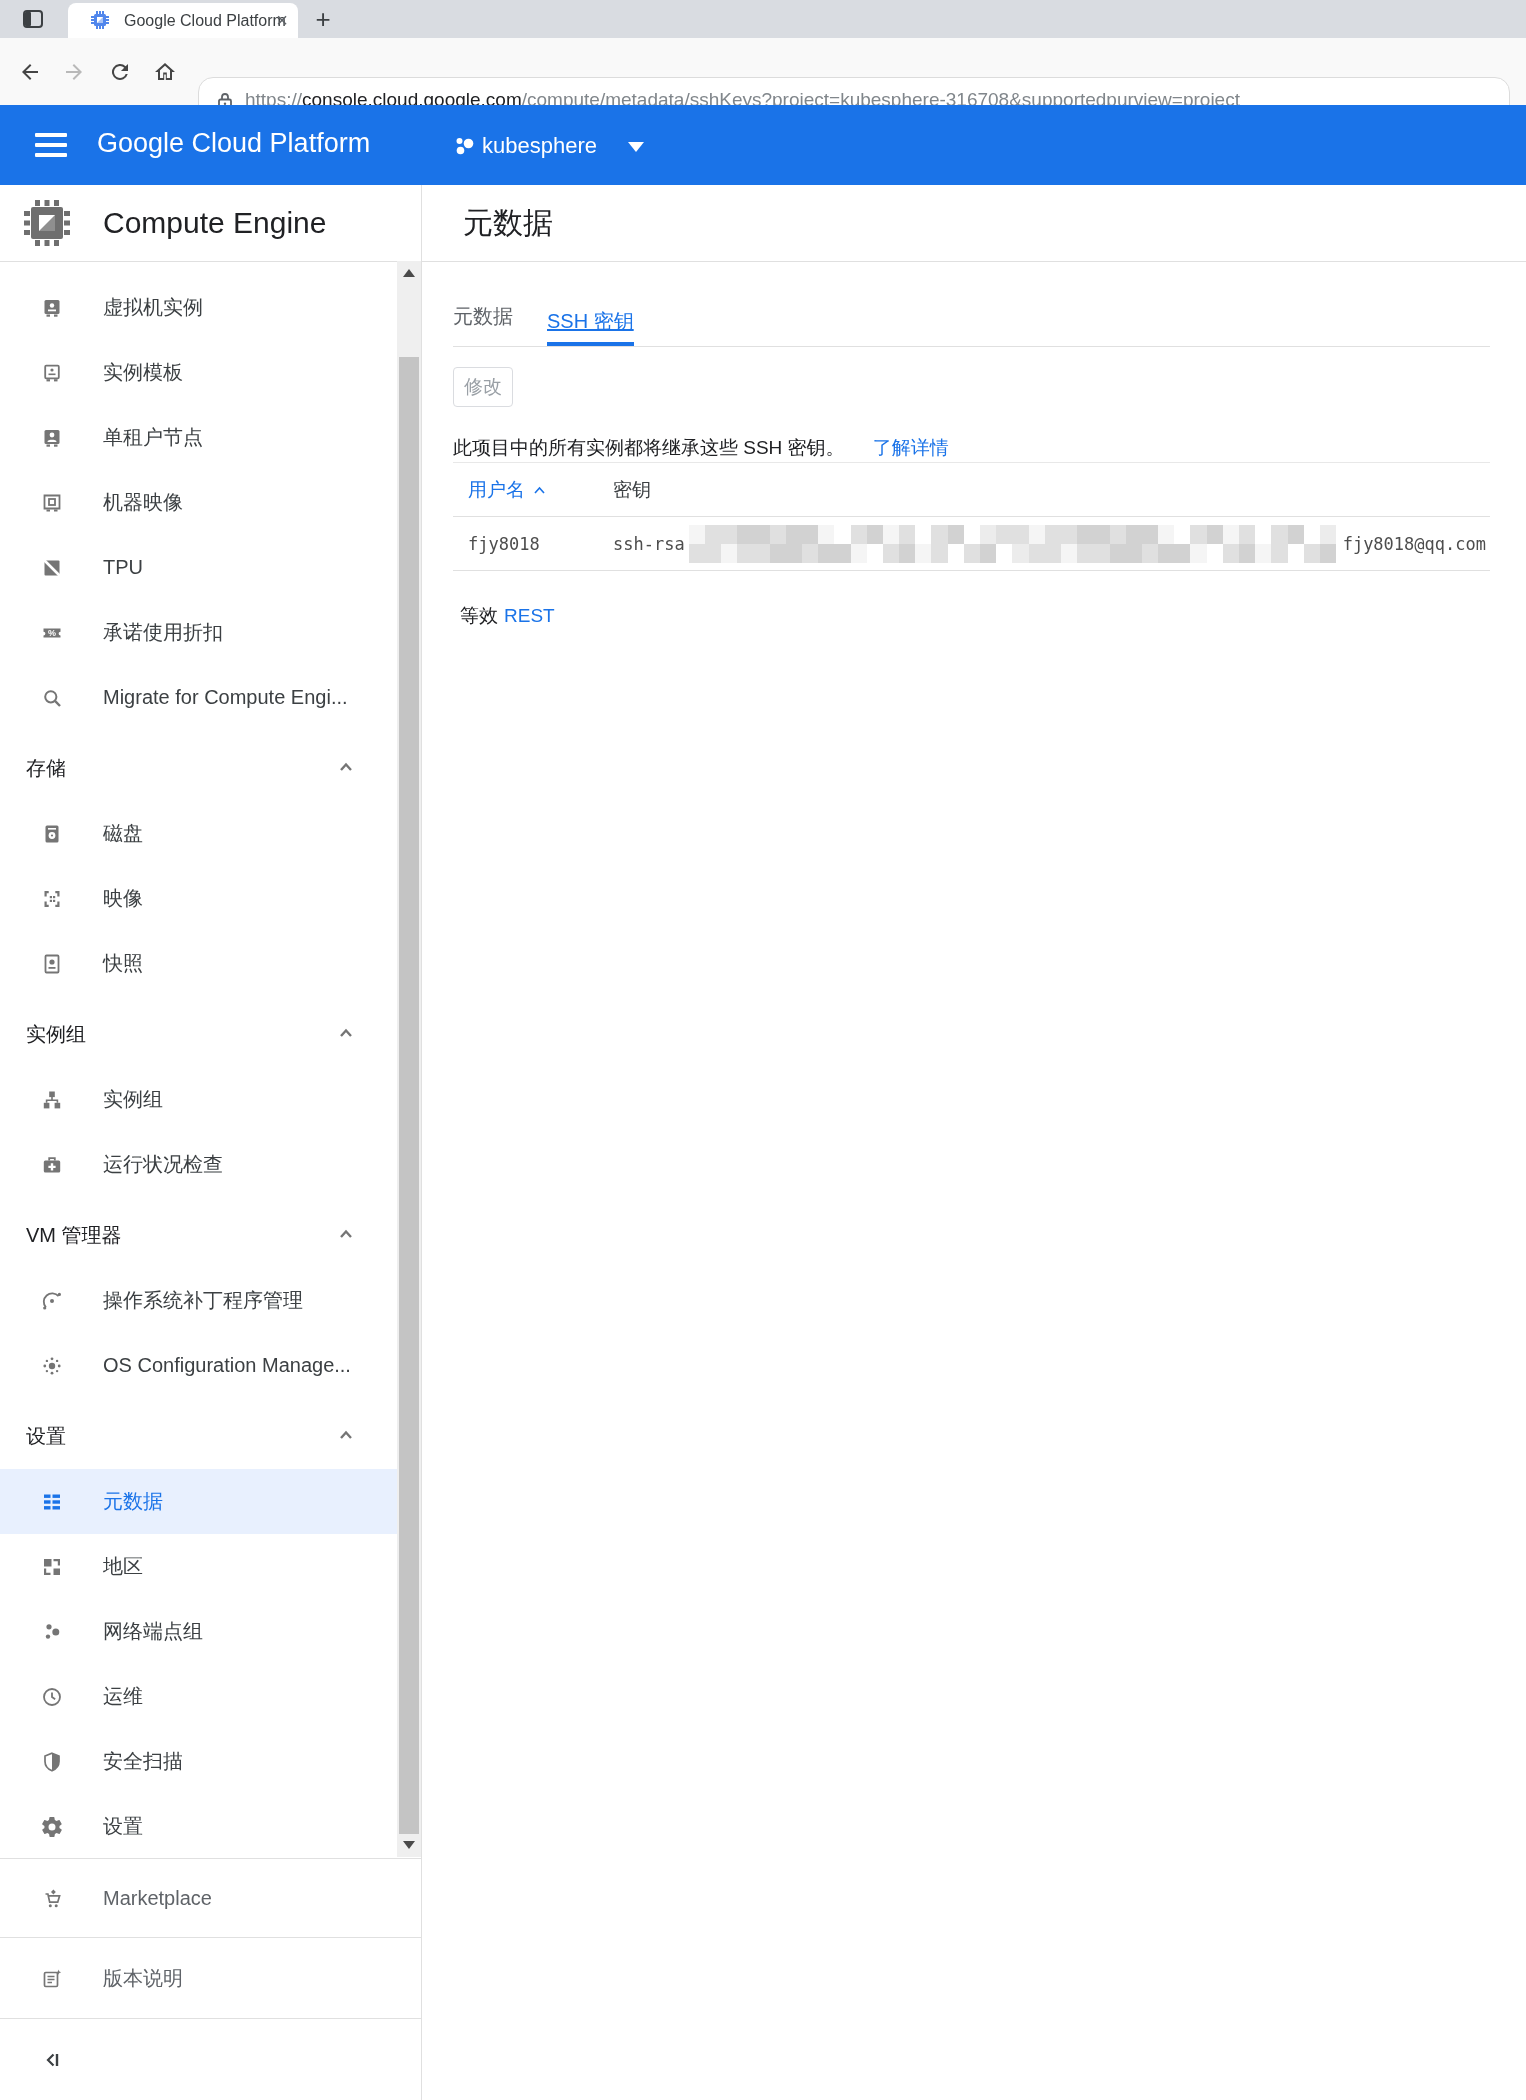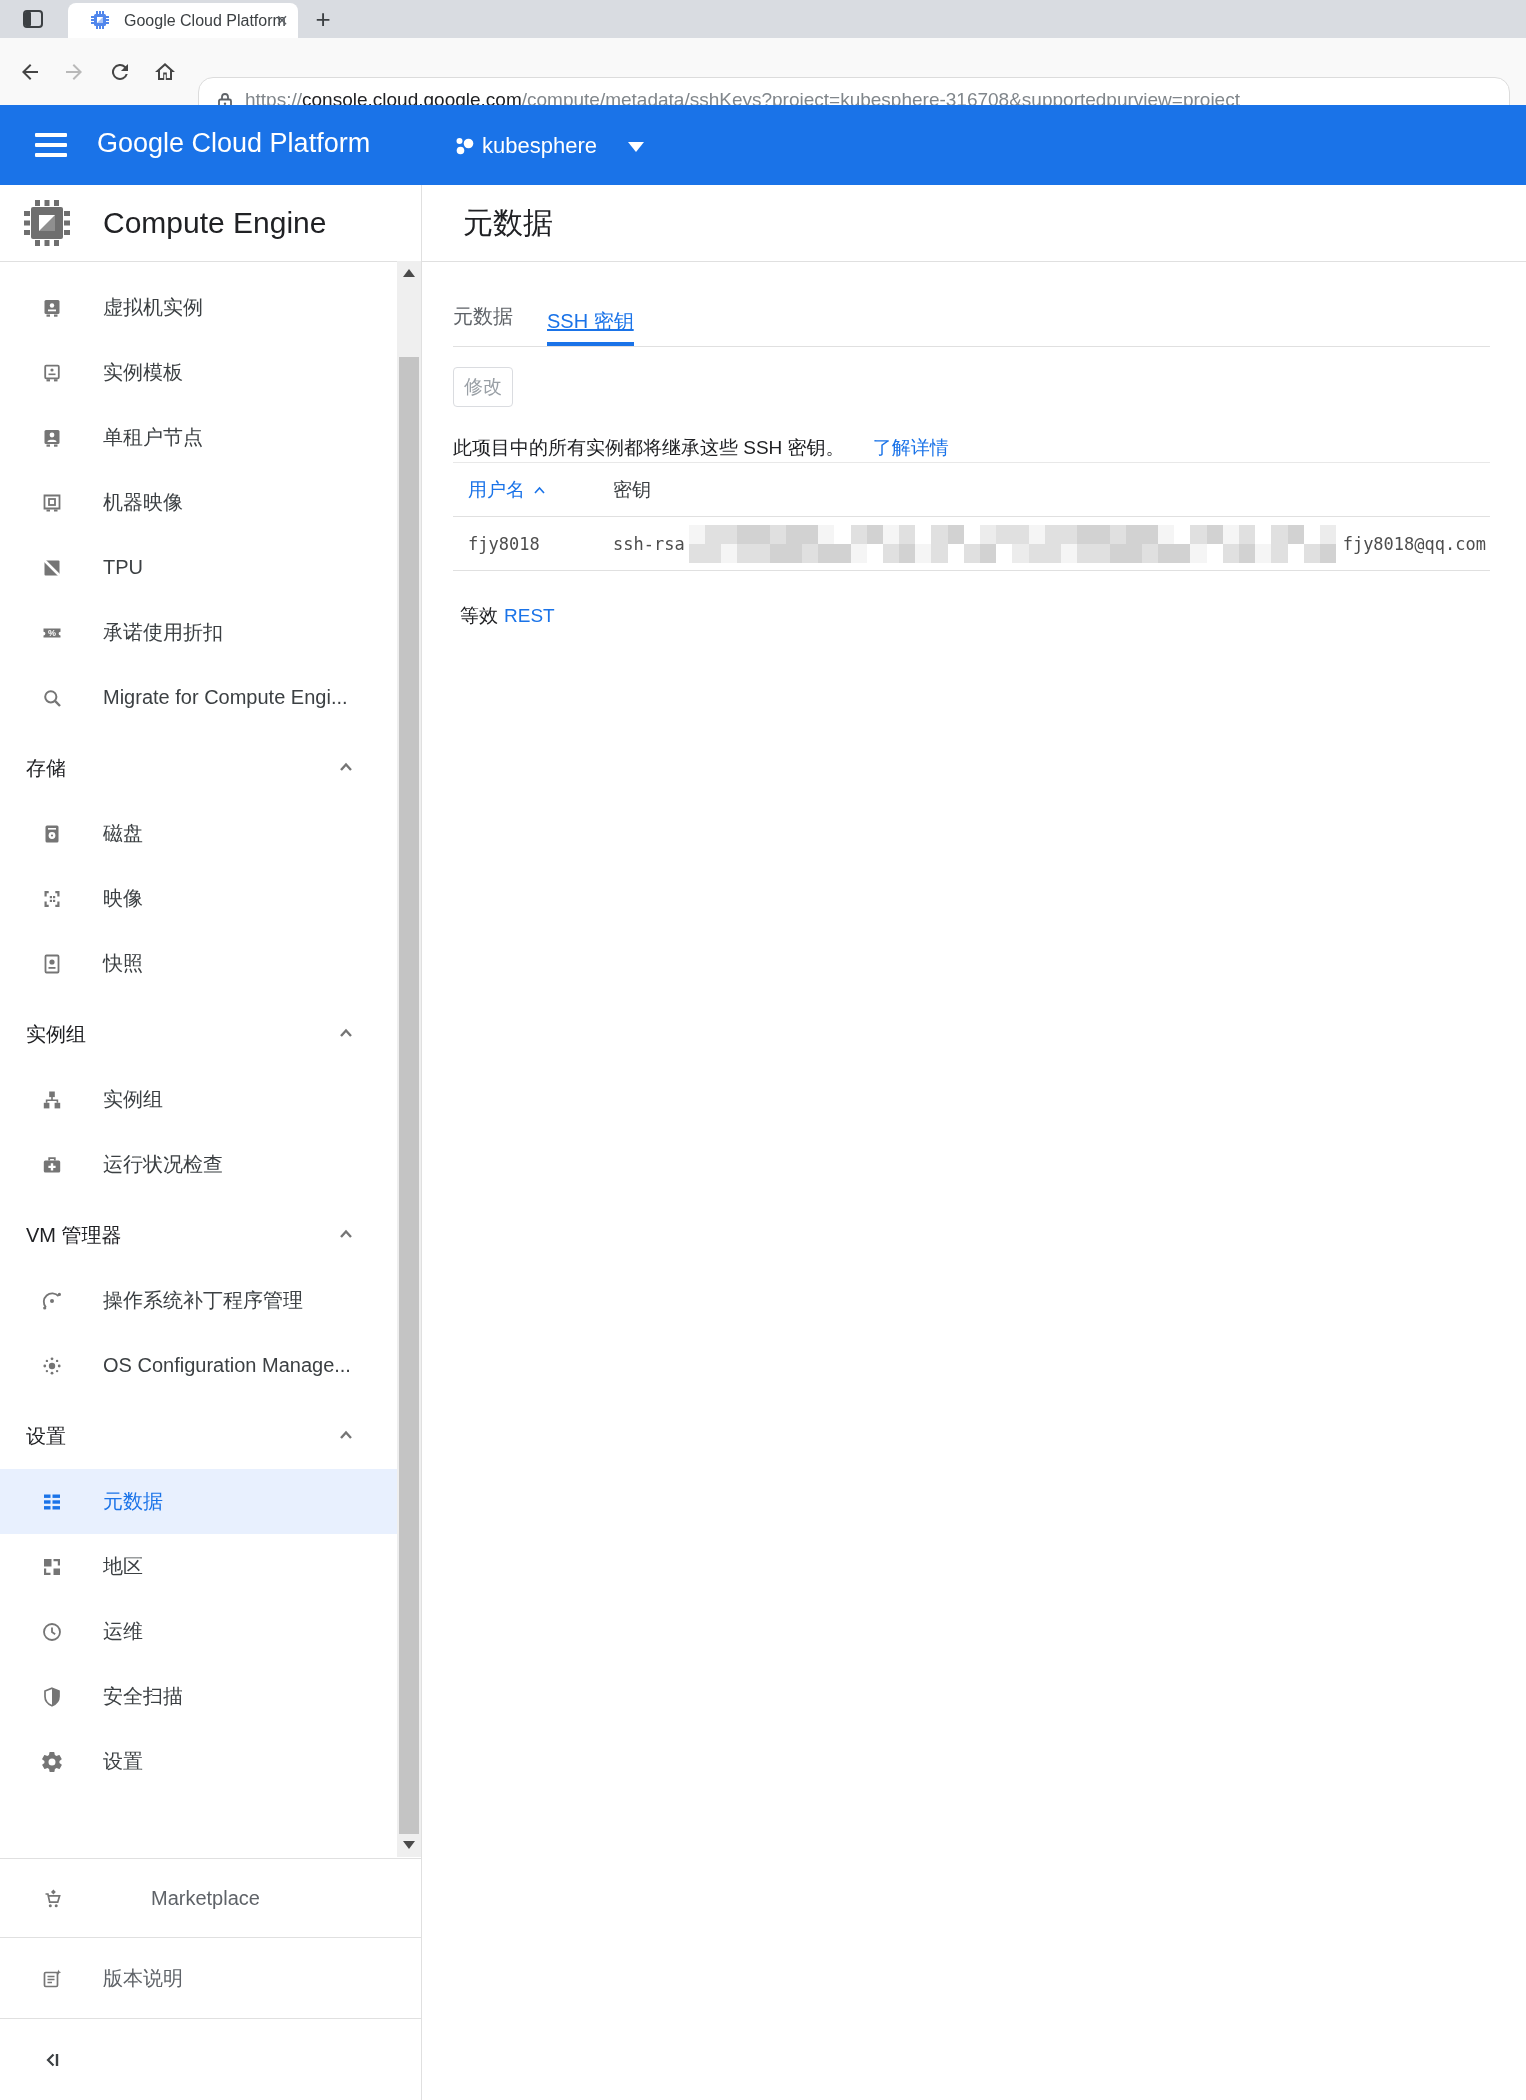--- a/index.html
+++ b/index.html
@@ -46,21 +46,21 @@
   .sbar{position:absolute;top:76px;left:397px;width:24px;height:1596px;background:#efefef;}
   .sbar .arr{position:absolute;left:0;width:24px;height:24px;cursor:pointer;}
   .sbar .arr i{position:absolute;left:6px;width:0;height:0;border-left:6px solid transparent;border-right:6px solid transparent;}
   .arr-up{top:0;} .arr-up i{top:8px;border-bottom:8px solid #4a4a4a;}
   .arr-dn{bottom:0;} .arr-dn i{top:8px;border-top:8px solid #4a4a4a;}
   .sthumb{position:absolute;left:2px;width:20px;top:96px;height:1477px;background:#c4c4c4;cursor:pointer;}
   
   .bot-row{position:absolute;left:0;width:421px;display:flex;align-items:center;cursor:pointer;background:#fff;}
   .bot-row .ni{width:24px;height:24px;margin-left:40px;color:#757575;flex:none;}
   .bot-row .nl{margin-left:39px;font-size:20px;color:#5f6368;white-space:nowrap;}
-  .row-mkt{top:1673px;height:79px;border-top:1px solid #e0e0e0;gap:48px;}
+  .row-mkt{top:1673px;height:79px;border-top:1px solid #e0e0e0;}
   .row-rel{top:1752px;height:81px;border-top:1px solid #e0e0e0;}
   .row-col{top:1833px;height:82px;border-top:1px solid #e0e0e0;}
   .row-col .ni{color:#3c4043;}
   
   .main{position:absolute;top:185px;left:422px;right:0;height:1915px;background:#fff;}
   .page-head{position:absolute;top:0;left:0;right:0;height:76px;border-bottom:1px solid #e0e0e0;}
   .page-title{position:absolute;left:41px;top:0;line-height:76px;font-size:30px;color:#202124;white-space:nowrap;}
   .tabs{position:absolute;top:76px;left:31px;right:36px;height:85px;border-bottom:1px solid #e0e0e0;}
   .tab{position:absolute;bottom:0;font-size:20px;cursor:pointer;white-space:nowrap;}
   .tab-metadata{left:0;color:#5f6368;padding-bottom:16px;}
@@ -370,20 +370,28 @@
               <rect x="4" y="4" width="7.5" height="7.5"></rect>
               <path d="M13.5 4H20v6.5h-2.2V6.2h-4.3z"></path>
               <path d="M4 13.5h2.2v4.3h4.3V20H4z"></path>
               <rect x="13.5" y="13.5" width="6.5" height="6.5"></rect>
             </g>
           </svg></span>
         <span class="nl">地区</span>
       </div>
       <div class="nav-item">
         <span class="ni"><svg width="24" height="24" viewBox="0 0 24 24">
+            <circle cx="9" cy="6.8" r="2.6" fill="currentColor"></circle>
+            <circle cx="15.8" cy="12" r="3.5" fill="currentColor"></circle>
+            <circle cx="8" cy="16.6" r="2.2" fill="currentColor"></circle>
+          </svg></span>
+        <span class="nl">网络端点组</span>
+      </div>
+      <div class="nav-item">
+        <span class="ni"><svg width="24" height="24" viewBox="0 0 24 24">
             <circle cx="12" cy="12" r="8" fill="none" stroke="currentColor" stroke-width="1.8"></circle>
             <path d="M12 7.5V12l3.2 2.2" fill="none" stroke="currentColor" stroke-width="1.8"></path>
           </svg></span>
         <span class="nl">运维</span>
       </div>
       <div class="nav-item">
         <span class="ni"><svg width="24" height="24" viewBox="0 0 24 24">
             <path d="M12 3.2l7 2.8v5.6c0 4.3-3 7.6-7 9.2-4-1.6-7-4.9-7-9.2V6z" fill="none" stroke="currentColor" stroke-width="1.7"></path>
             <path d="M12 3.2l7 2.8v5.6c0 4.3-3 7.6-7 9.2z" fill="currentColor"></path>
           </svg></span>

